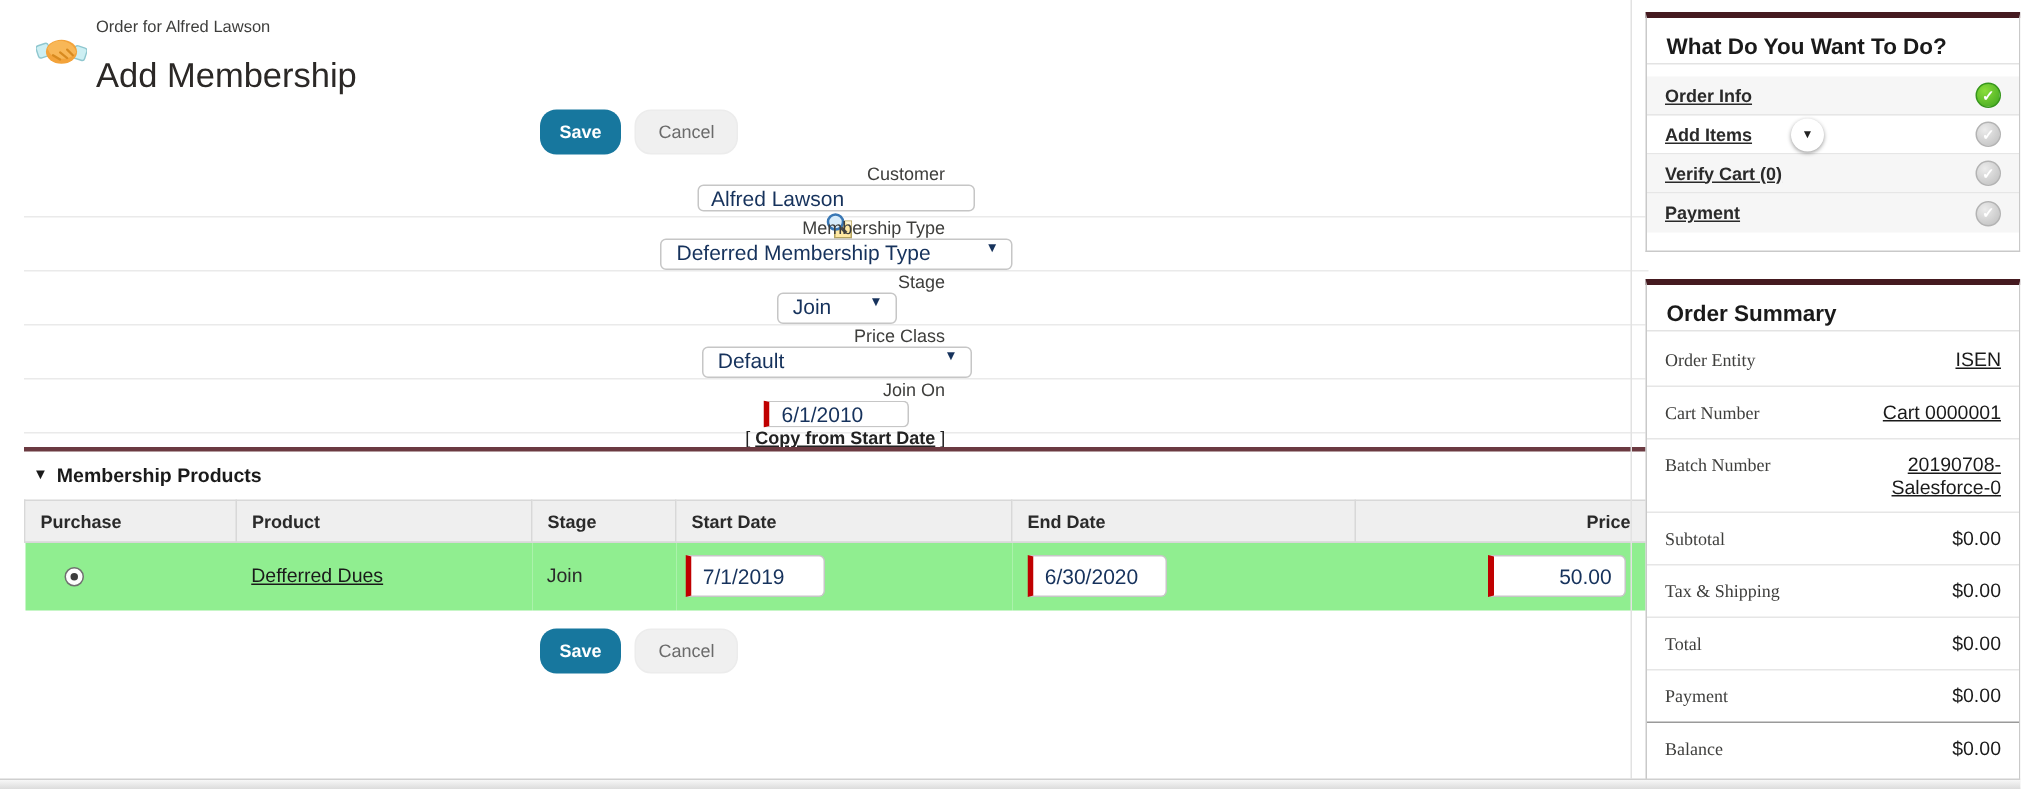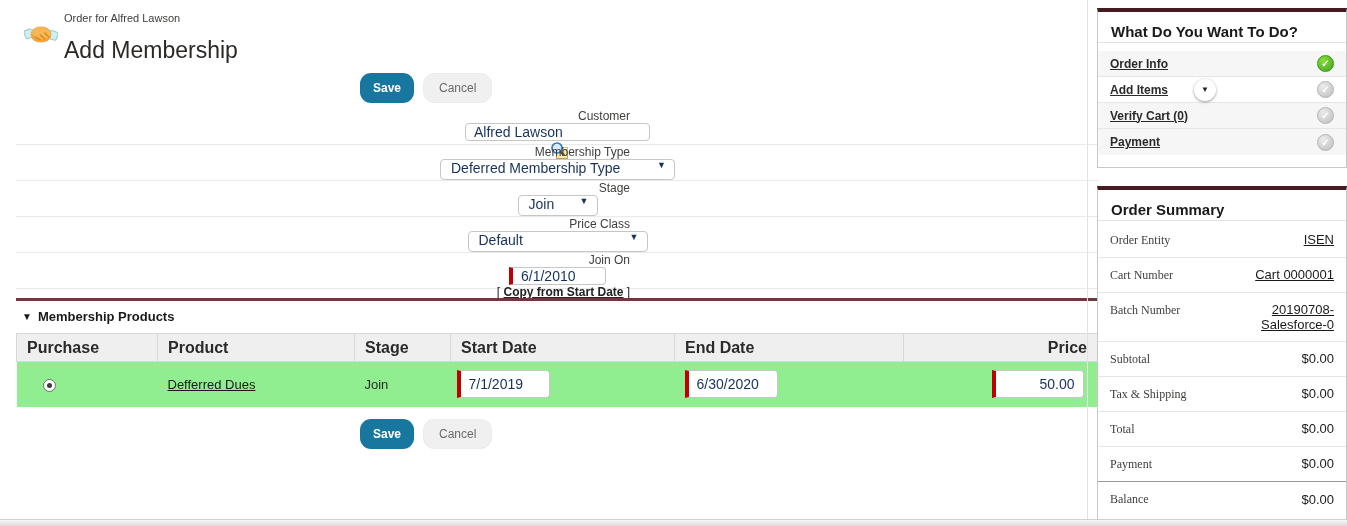--- a/index.html
+++ b/index.html
@@ -41,21 +41,21 @@
   .req { border-left:4px solid #c00000; border-top-left-radius:0; border-bottom-left-radius:0; }
   .joinon-input { width:97px; }
   .copy-link { margin-left:12px; font-size:12px; color:#222; text-decoration:none; }
   .copy-link .lbl { text-decoration:underline; font-weight:700; }
 
   
   .products { position:absolute; left:0; top:298px; width:1083px; border-top:3px solid var(--rule-maroon,#6b3a41); }
   .section-head { display:flex; align-items:center; padding:8px 0 9px 6px; font-size:13px; font-weight:700; color:#1a1a1a; }
   .section-head .tri { font-size:10px; margin-right:6px; color:#1a1a1a; }
   table.prod { border-collapse:collapse; width:1083px; table-layout:fixed; }
-  table.prod th { background:#efefef; border:1px solid #d8d8d8; height:28px; font-size:16px; color:#2a2a2a;
+  table.prod th { background:#efefef; border:1px solid #d8d8d8; height:28px; font-size:12px; color:#2a2a2a;
                   text-align:left; padding-left:10px; font-weight:700; }
   table.prod th.num { text-align:right; padding-right:12px; }
   table.prod td { height:45px; background:var(--row-highlight,#90ee90); vertical-align:middle; }
   .radio { display:inline-block; width:13px; height:13px; border-radius:50%; border:1px solid #6f6f6f;
            background:#fdfdfd; position:relative; margin-left:26px; vertical-align:middle; cursor:pointer; }
   .radio::after { content:""; position:absolute; left:3px; top:3px; width:5px; height:5px; border-radius:50%; background:#3c3c3c; }
   .prod-link { font-size:13px; color:#1a1a1a; text-decoration:underline; margin-left:10px; }
   .stage-txt { font-size:13px; color:#2a2a2a; padding-left:10px; }
   .date-input { width:93px; margin-left:6px; }
   .date-input.end { margin-left:10px; }
@@ -84,21 +84,21 @@
   .badge.done { background:radial-gradient(circle at 35% 30%, #8ade3a, #3fa41f); border:1px solid #36961b; }
   .badge.todo { background:radial-gradient(circle at 35% 30%, #ececec, #bdbdbd); border:1px solid #b3b3b3; }
 
   .summary-panel { margin-top:18px; min-height:340px; }
   .sum-rows { padding-top:2px; }
   .sum-row { display:flex; align-items:flex-start; padding:9px 12px; border-bottom:1px solid #e6e6e6; }
   .sum-row .s-label { font-size:12px; color:#3e3e3c; font-weight:400; padding-top:1px;font-family:Liberation Serif, serif; }
   .sum-row .s-value { margin-left:auto; font-size:13px; color:#1a1a1a; text-align:right; }
   .sum-row .s-value.link { text-decoration:underline; font-weight:400; max-width:118px; word-break:break-word; cursor:pointer; }
   .sum-row.dark-sep { border-bottom:1px solid #9a9a9a; }
-  .sum-row:last-of-type { border-bottom:none;align-items:center; }
+  .sum-row:last-of-type { border-bottom:none; }
 </style>
 </head>
 <body>
 
 <div class="page">
 
   <div class="main">
 
     <div class="app-header">
       <svg class="app-icon" viewBox="0 0 36 32">

